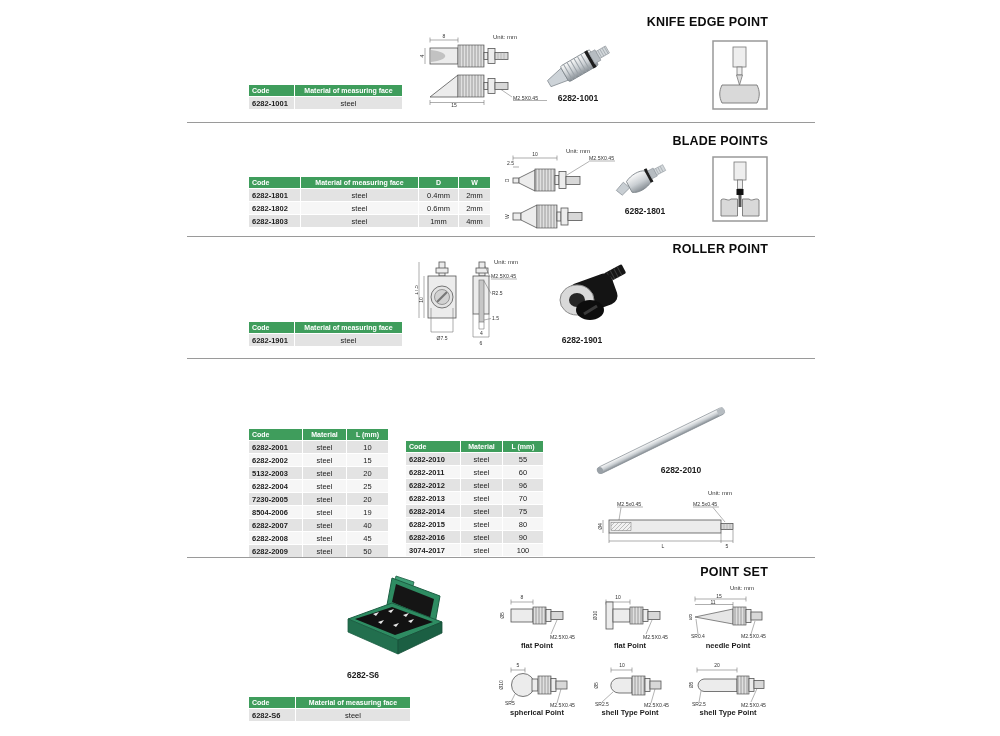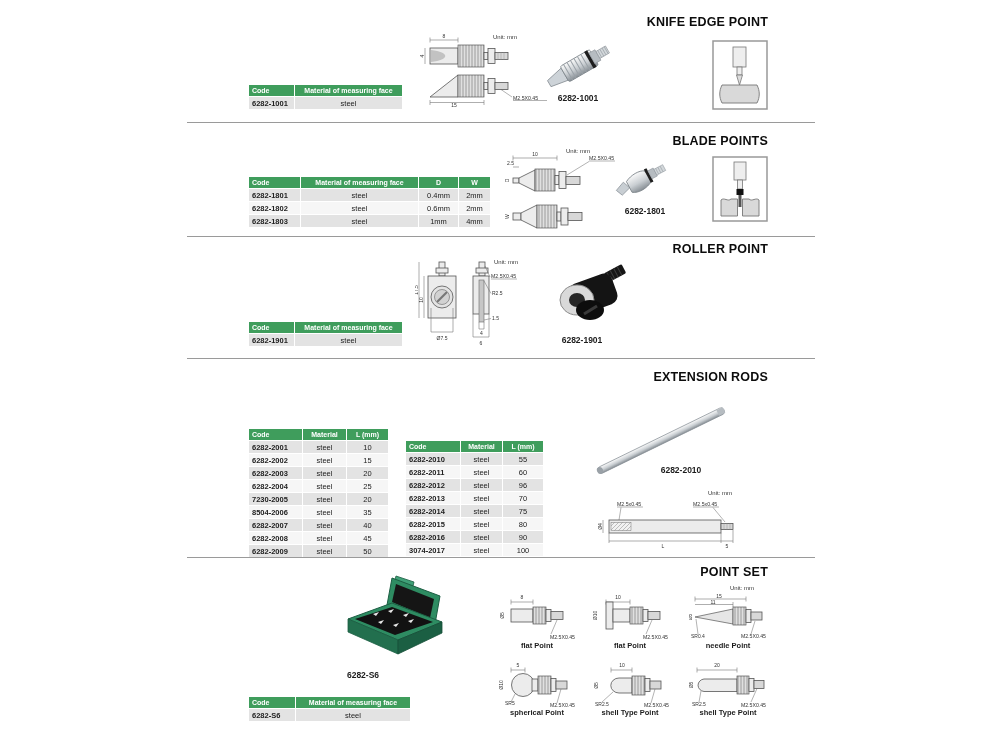--- a/index.html
+++ b/index.html
@@ -280,21 +280,20 @@
     <rect x="20" y="22" width="46" height="32" rx="9" fill="#141414" transform="rotate(-20 43 38)"></rect>
     <ellipse cx="27" cy="44" rx="17" ry="15" fill="#d9d9d9" stroke="#8a8a8a" stroke-width="1"></ellipse>
     <ellipse cx="27" cy="44" rx="8" ry="7" fill="#262626"></ellipse>
     <ellipse cx="40" cy="54" rx="14" ry="10" fill="#0d0d0d"></ellipse>
     <line x1="34" y1="58" x2="47" y2="50" stroke="#3a3a3a" stroke-width="3"></line>
   </svg>
   <div class="plabel" style="left:542px;top:335px;width:80px">6282-1901</div>
 
   <div class="divider" style="top:358px"></div>
 
-  <div class="sec-title" style="top:370px">EXTENSION RODS</div>
 
   <table class="tbl" style="left:248px;top:428px">
     <colgroup>
         <col style="width:54px">
         <col style="width:44px">
         <col style="width:42px">
       </colgroup>
     <tbody>
         <tr>
       <th class="l">Code</th>
@@ -305,38 +304,38 @@
           <td class="code">6282-2001</td>
           <td>steel</td>
           <td>10</td>
         </tr>
     <tr>
           <td class="code">6282-2002</td>
           <td>steel</td>
           <td>15</td>
         </tr>
     <tr>
-          <td class="code">6282-2003</td>
+          <td class="code">5132-2003</td>
           <td>steel</td>
           <td>20</td>
         </tr>
     <tr>
           <td class="code">6282-2004</td>
           <td>steel</td>
           <td>25</td>
         </tr>
     <tr>
           <td class="code">7230-2005</td>
           <td>steel</td>
           <td>20</td>
         </tr>
     <tr>
           <td class="code">8504-2006</td>
           <td>steel</td>
-          <td>35</td>
+          <td>19</td>
         </tr>
     <tr>
           <td class="code">6282-2007</td>
           <td>steel</td>
           <td>40</td>
         </tr>
     <tr>
           <td class="code">6282-2008</td>
           <td>steel</td>
           <td>45</td>

